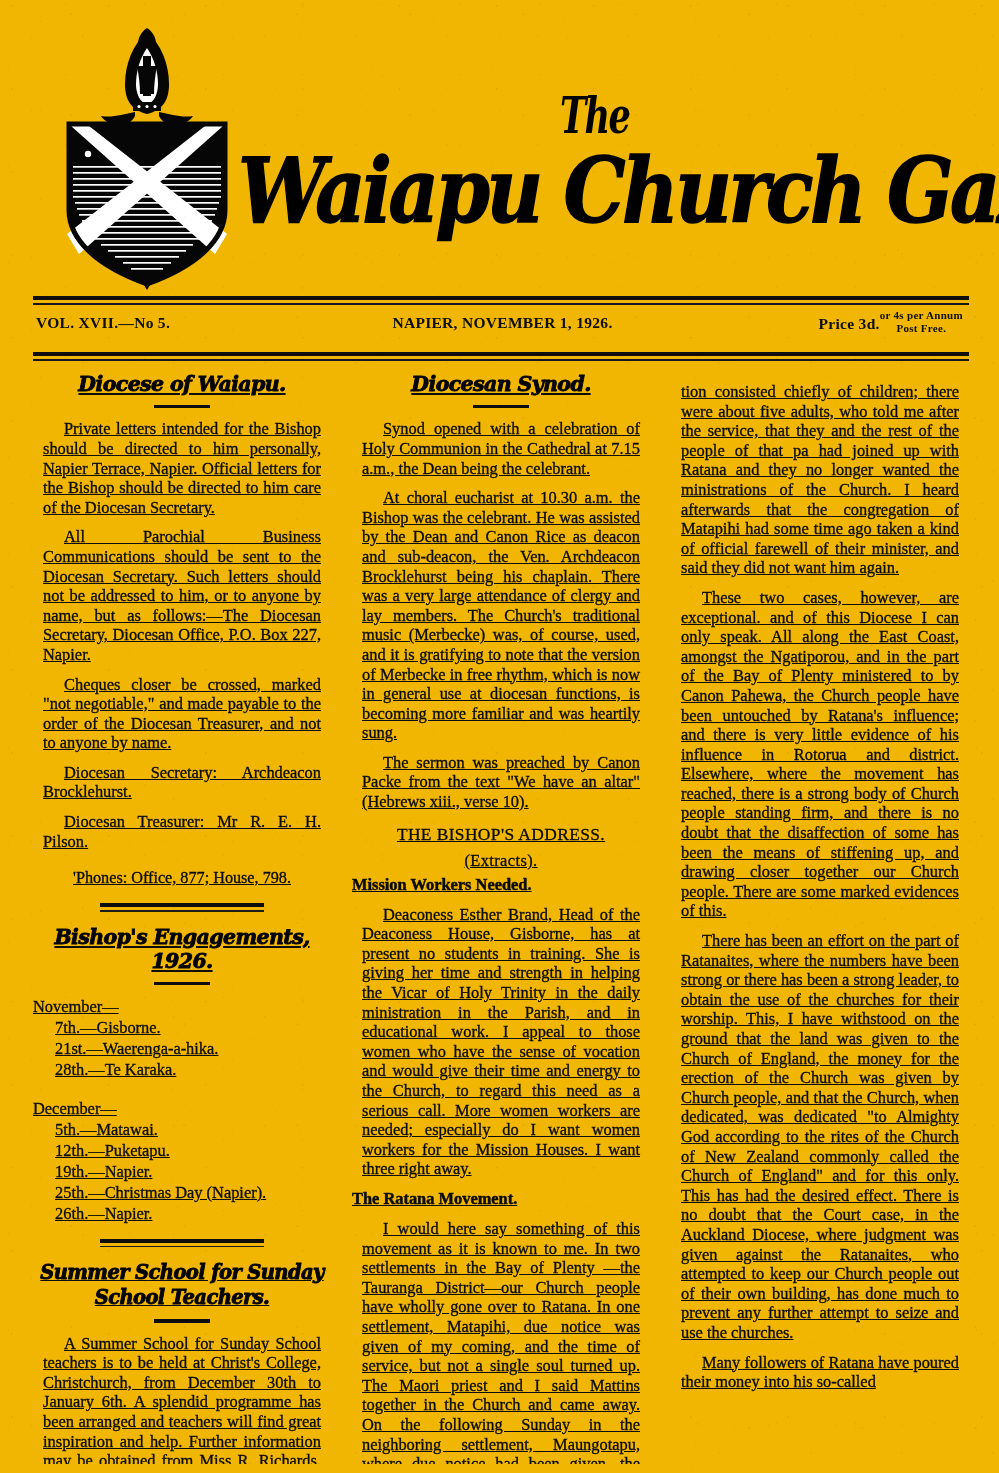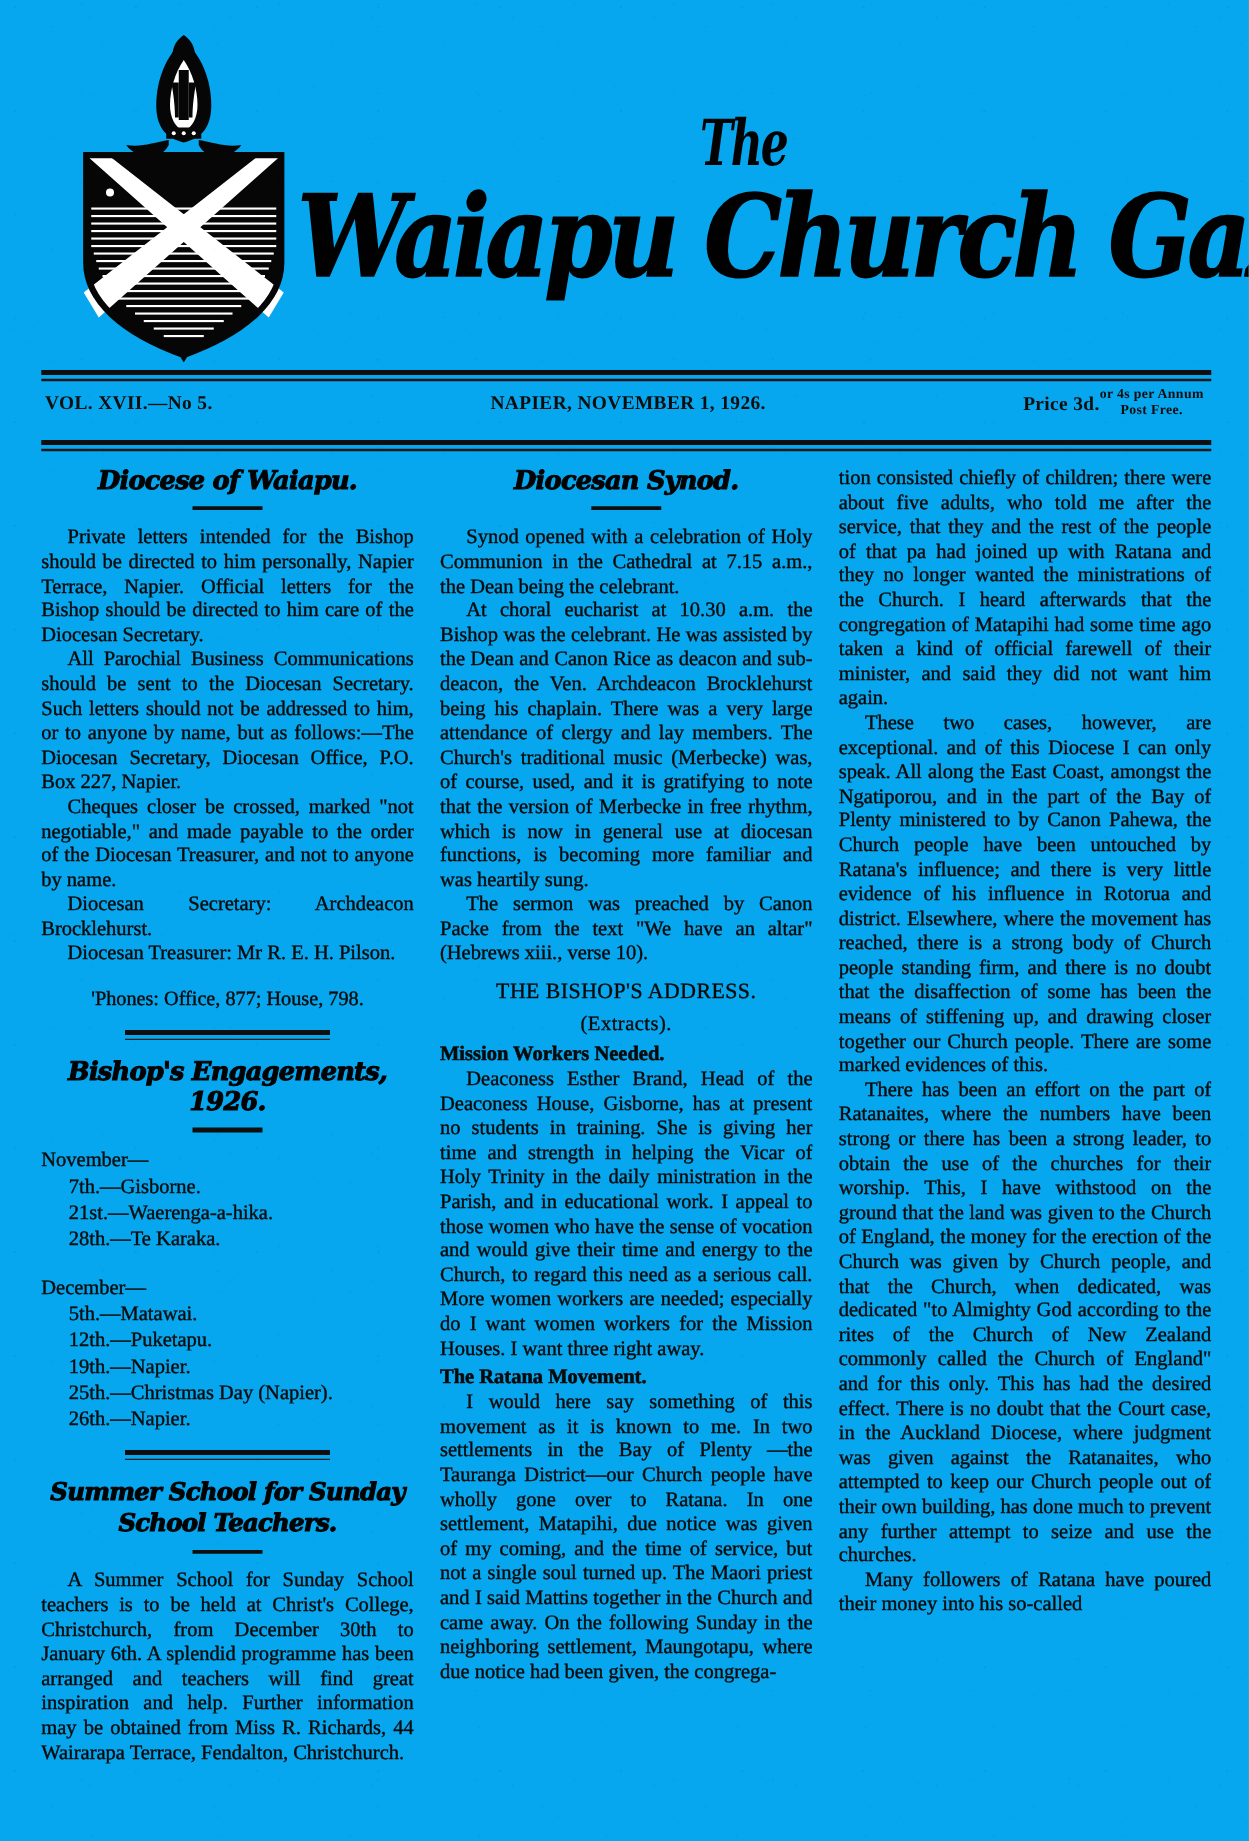--- a/index.html
+++ b/index.html
@@ -6,21 +6,21 @@
   html, body {
     margin: 0;
     padding: 0;
     background: #8a8a8a;
   }
   .page {
     position: relative;
     width: 999px;
     height: 1473px;
     margin: 0 auto;
-    background: #0ea5e9;
+    background: #eab308;
     overflow: hidden;
     font-family: "Liberation Serif", "DejaVu Serif", serif;
     color: #141414;
     filter: contrast(1.06);
   }
   
   .page::before {
     content: "";
     position: absolute;
     inset: 0;
@@ -126,32 +126,33 @@
     left: 33px;
     top: 372px;
     width: 936px;
     height: 1092px;
     display: flex;
     gap: 21px;
   }
   .col {
     width: 298px;
     overflow: hidden;
+    text-decoration: underline;
   }
   .col-body {
     font-family: "Liberation Serif", "DejaVu Serif", serif;
     font-size: 16.4px;
     line-height: 19.6px;
     text-align: justify;
     text-justify: inter-word;
     -webkit-text-stroke: .32px #111;
     color: #111;
   }
   .col-body p {
-    margin: 0;
+    margin: 10px;
     text-indent: 21px;
     hyphens: auto;
   }
   .col-body p.noind { text-indent: 0; }
 
   
   .sec-head {
     font-family: "DejaVu Serif", "Liberation Serif", serif;
     font-weight: 700;
     font-style: italic;

